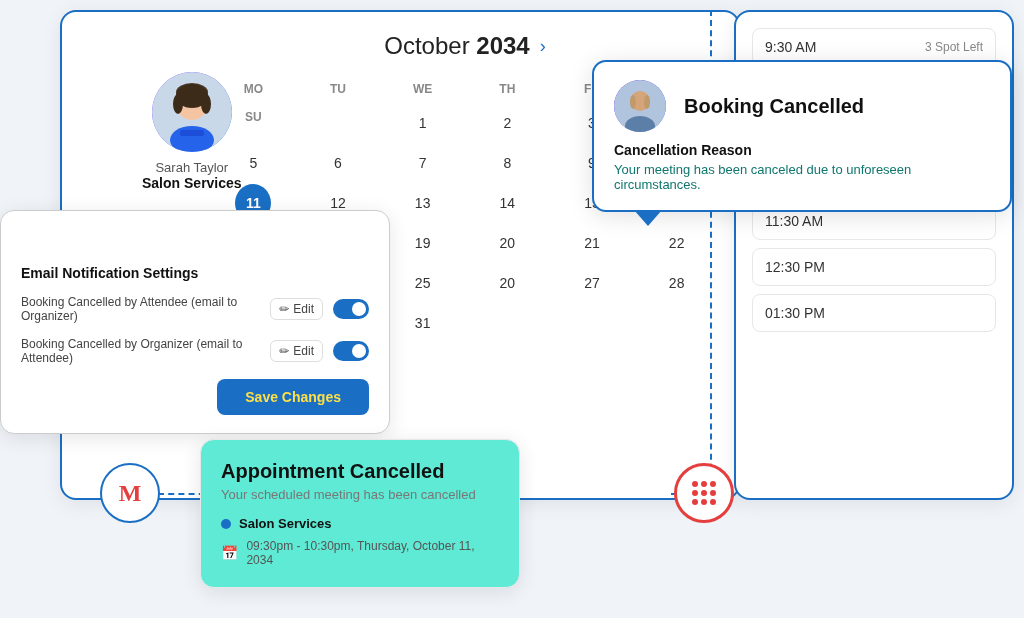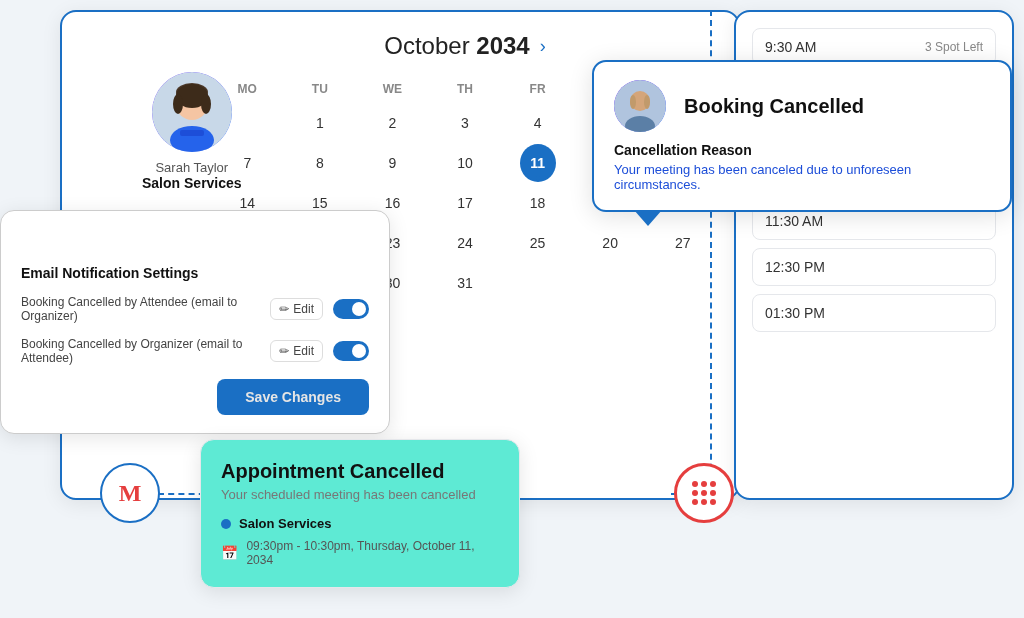--- a/index.html
+++ b/index.html
@@ -85,21 +85,21 @@
       text-align: center;
     }
 
     
     .calendar-grid-area {
       margin-left: 130px;
     }
 
     .calendar-grid {
       display: grid;
-      grid-template-columns: repeat(7, 1fr);
+      grid-template-columns: repeat(6, 1fr);
       gap: 2px;
     }
 
     .cal-day-header {
       text-align: center;
       font-size: 12px;
       font-weight: 600;
       color: #888;
       padding: 6px 4px;
     }
@@ -262,21 +262,21 @@
 
     .popup-subtitle {
       font-size: 14px;
       font-weight: 700;
       color: #111;
       margin-bottom: 4px;
     }
 
     .popup-desc {
       font-size: 13px;
-      color: #1d4ed8;
+      color: #0f766e;
     }
 
     
     .email-settings-card {
       position: absolute;
       top: 210px;
       left: 0px;
       width: 390px;
       background: #fff;
       border-radius: 14px;
@@ -343,21 +343,21 @@
       width: 14px;
       height: 14px;
       background: #fff;
       border-radius: 50%;
     }
 
     .save-changes-btn {
       display: block;
       margin-left: auto;
       background: #1a6fc4;
-      color: #e5e5e5;
+      color: #fde047;
       border: none;
       padding: 10px 28px;
       border-radius: 8px;
       font-size: 14px;
       font-weight: 600;
       cursor: pointer;
     }
 
     
     .appointment-card {

